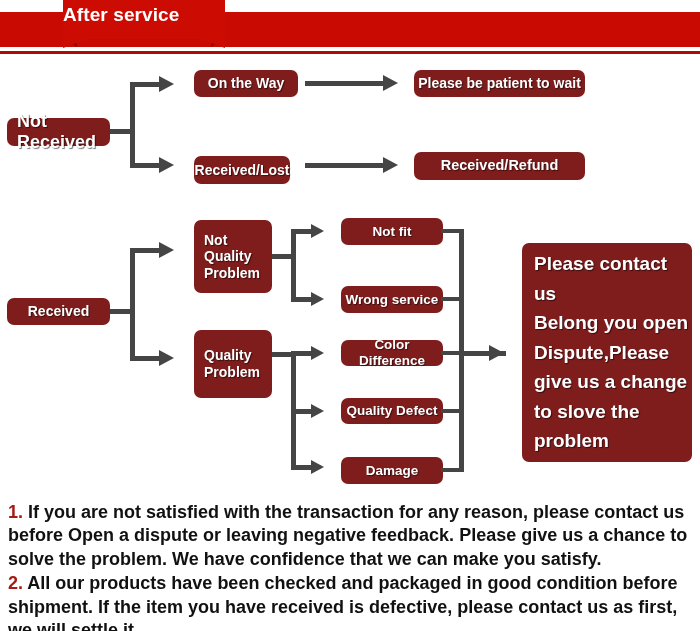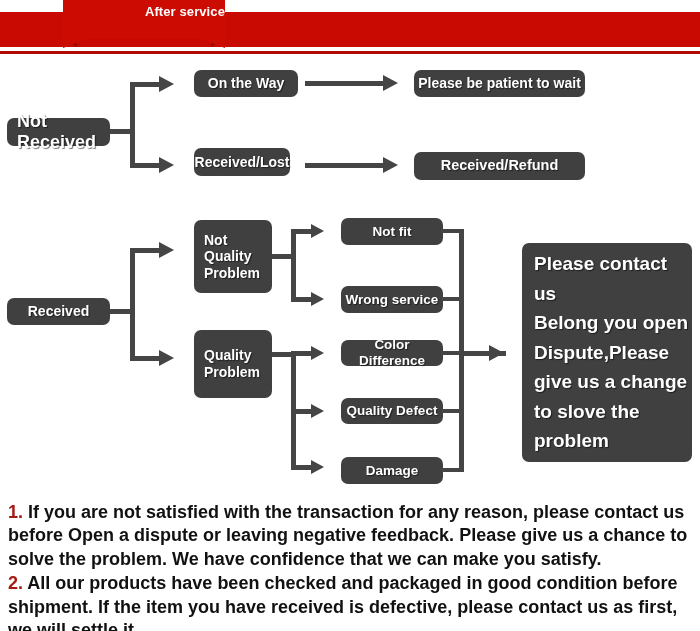--- a/index.html
+++ b/index.html
@@ -46,38 +46,38 @@
     position: absolute;
     left: 211px; top: 12px;
     width: 14px; height: 35px;
     background: #8f0700;
     clip-path: polygon(0 0, 100% 0, 100% 72%, 0 100%);
   }
   .ribbon-tab-label {
     position: absolute;
     left: 63px; top: 4px;
     width: 162px;
-    text-align: right;
+    text-align: left;
     color: #ffffff;
-    font-size: 13px;
+    font-size: 19px;
     font-weight: bold;
     letter-spacing: .1px;
     font-family: "Liberation Sans", sans-serif;
   }
   .ribbon-underline {
     position: absolute;
     left: 0; top: 51px;
     width: 700px; height: 3px;
     background: #b00a02;
   }
 
   
   .fbox {
     position: absolute;
-    background: #404040;
+    background: #7f1d1d;
     border-radius: 7px;
     color: #ffffff;
     font-weight: bold;
     display: flex;
     align-items: center;
     justify-content: center;
     text-align: center;
     box-sizing: border-box;
     text-shadow: 1px 1px 1px rgba(0,0,0,.55);
     font-family: "Liberation Sans", sans-serif;
@@ -144,21 +144,21 @@
   <div class="arrow" style="left:159px; top:76px;"></div>
   <div class="arrow" style="left:159px; top:157px;"></div>
 
   <div class="fbox" style="left:194px; top:70px; width:104px; height:27px; font-size:14px;">On the Way</div>
 
   <div class="ln" style="left:305px; top:81px; width:80px; height:5px;"></div>
   <div class="arrow" style="left:383px; top:75px;"></div>
 
   <div class="fbox" style="left:414px; top:70px; width:171px; height:27px; font-size:14px;">Please be patient to wait</div>
 
-  <div class="fbox" style="left:194px; top:148px; width:96px; height:28px; font-size:14px;">Received/Lost</div>
+  <div class="fbox" style="left:194px; top:156px; width:96px; height:28px; font-size:14px;">Received/Lost</div>
 
   <div class="ln" style="left:305px; top:163px; width:80px; height:5px;"></div>
   <div class="arrow" style="left:383px; top:157px;"></div>
 
   <div class="fbox" style="left:414px; top:152px; width:171px; height:28px; font-size:14.5px;">Received/Refund</div>
 </div>
 
 <div>
 
   <div class="fbox" style="left:7px; top:298px; width:103px; height:27px; font-size:14px;">Received</div>

